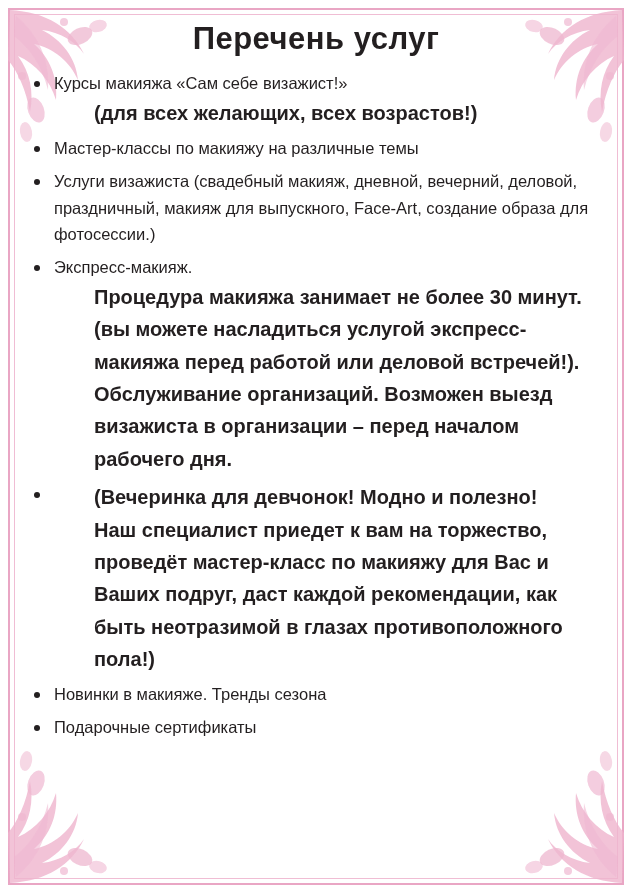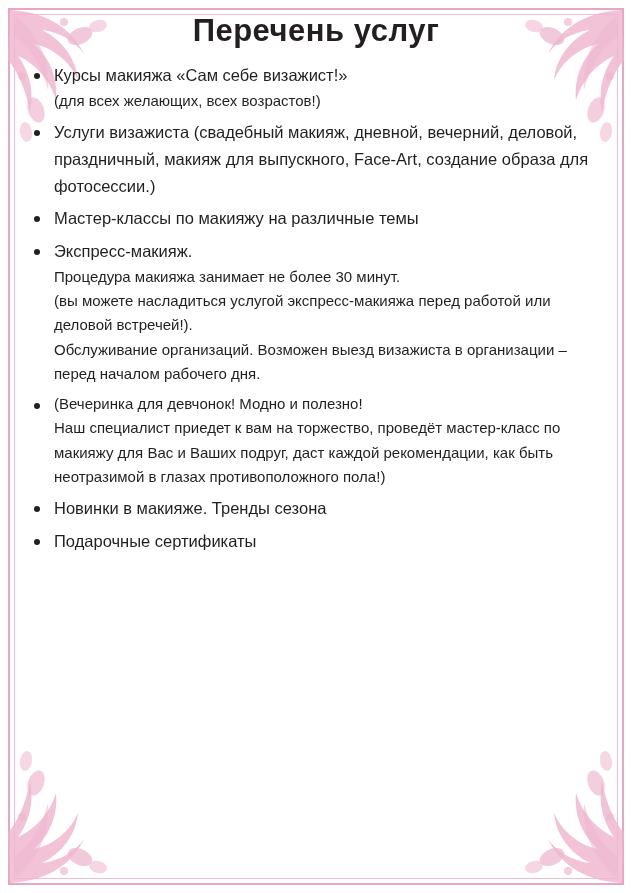--- a/index.html
+++ b/index.html
@@ -55,21 +55,21 @@
   }
   .corner svg { display: block; }
   .corner-tl { left: 6px;  top: 6px; }
   .corner-tr { right: 6px; top: 6px;  transform: scaleX(-1); }
   .corner-bl { left: 6px;  bottom: 6px; transform: scaleY(-1); }
   .corner-br { right: 6px; bottom: 6px; transform: scale(-1,-1); }
 
   .content {
     position: absolute;
     left: 28px;
-    top: 4px;
+    top: 12px;
     width: 576px;
     box-sizing: border-box;
   }
 
   .title {
     text-align: center;
     font-size: 31px;
     font-weight: bold;
     color: #231f20;
     letter-spacing: 0.5px;
@@ -104,24 +104,25 @@
     line-height: 1.62;
     color: #231f20;
   }
   .bold {
     font-weight: normal;
   }
   .reg {
     font-weight: normal;
   }
   .sub {
-    font-size: 15px;
+    font-size: 20px;
     line-height: 1.62;
     color: #231f20;
-    font-weight: normal;
+    font-weight: bold;
+    margin-left: 40px;
   }
   .tight { margin-bottom: 2px; }
 </style>
 </head>
 <body>
 
 <div class="page">
 
   <div class="frame-outer"></div>
   <div class="frame-inner"></div>
@@ -194,27 +195,27 @@
 
       <li class="service tight">
         <div class="line">
           <span class="bold">Курсы макияжа «Сам себе визажист!»</span><span class="reg"></span>
         </div>
         <div class="sub">(для всех желающих, всех возрастов!)</div>
       </li>
 
       <li class="service">
         <div class="line">
+          <span class="bold">Мастер-классы по макияжу</span><span class="reg"> на различные темы</span>
+        </div>
+      </li>
+
+      <li class="service">
+        <div class="line">
           <span class="bold">Услуги визажиста</span><span class="reg"> (свадебный макияж, дневной, вечерний, деловой, праздничный, макияж для выпускного, Face-Art, создание образа для фотосессии.)</span>
-        </div>
-      </li>
-
-      <li class="service">
-        <div class="line">
-          <span class="bold">Мастер-классы по макияжу</span><span class="reg"> на различные темы</span>
         </div>
       </li>
 
 
       <li class="service">
         <div class="line">
           <span class="bold">Экспресс-макияж.</span>
         </div>
         <div class="sub">Процедура макияжа занимает не более 30 минут.</div>
         <div class="sub">(вы можете насладиться услугой экспресс-макияжа перед работой или деловой встречей!).</div>

